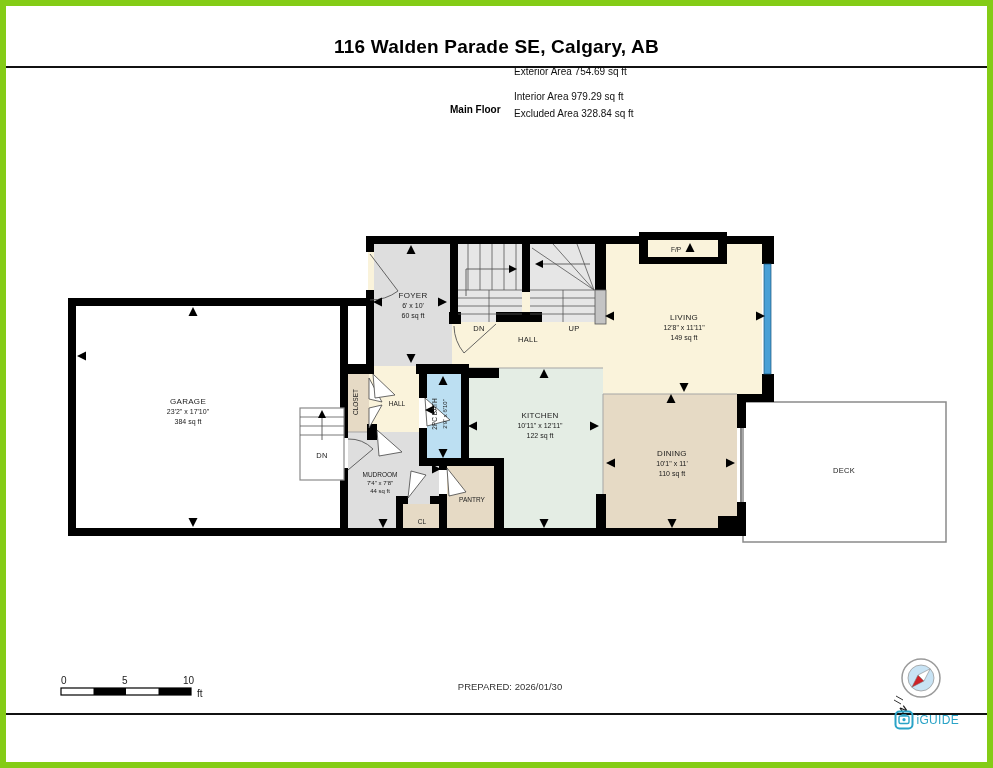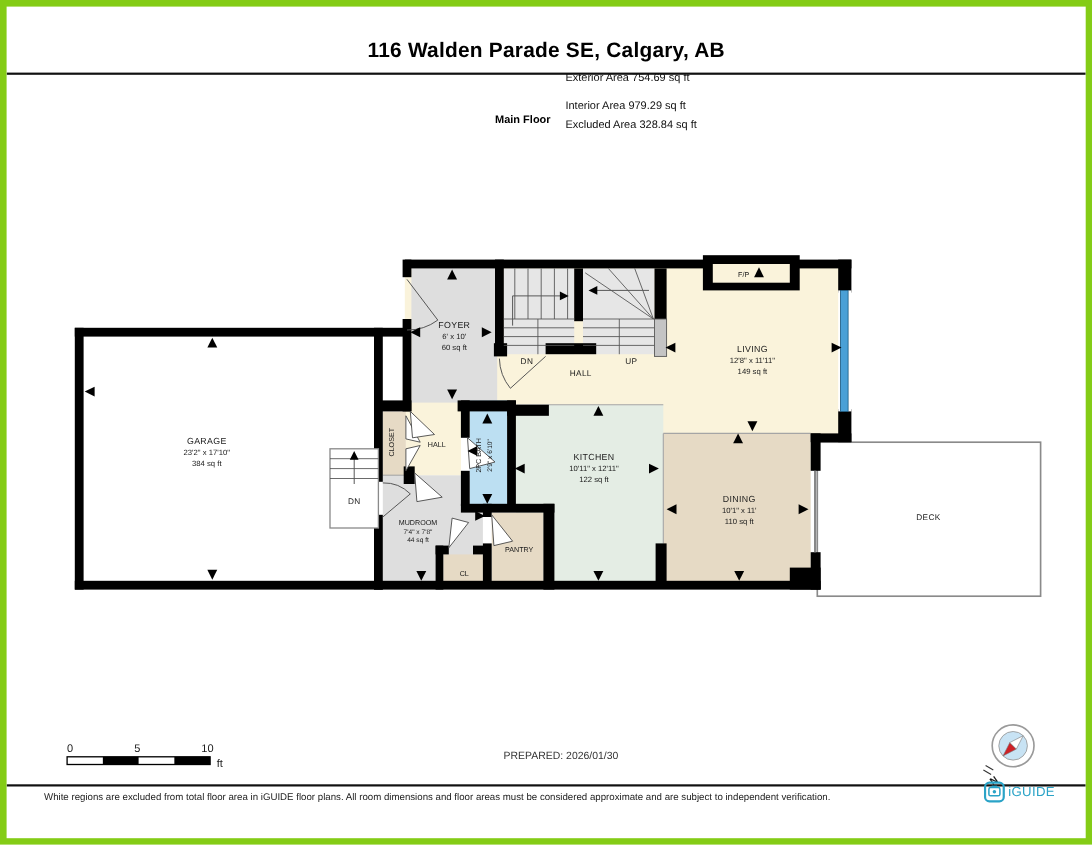--- a/index.html
+++ b/index.html
@@ -280,21 +280,20 @@
         <polygon points="0,13 -4.2,0 4.2,0" fill="#CE2127" stroke="#777" stroke-width=".5"></polygon>
         <polygon points="0,-13 -4.2,0 4.2,0" fill="#fff" stroke="#777" stroke-width=".5"></polygon>
       </g>
       <line x1="890" y1="690" x2="897" y2="694" stroke="#333" stroke-width="1"></line>
       <line x1="888" y1="694" x2="895" y2="698" stroke="#333" stroke-width="1"></line>
       <text style="font-size:9px;font-weight:bold" transform="rotate(-35 898 703)" x="894" y="706">N</text>
     </g>
   </svg>
 
   <div class="ftr-rule"></div>
-  <div class="disclaimer">White regions are excluded from total floor area in iGUIDE floor plans. All room dimensions and floor areas must be considered approximate and are subject to independent verification.</div>
 
   <div class="brand">
     <svg width="20" height="20" viewBox="0 0 20 20">
       <rect x="1.5" y="1.5" width="17" height="17" rx="4" fill="none" stroke="#2AA3C7" stroke-width="2"></rect>
       <rect x="5" y="6" width="10" height="7.5" rx="1.5" fill="none" stroke="#2AA3C7" stroke-width="1.4"></rect>
       <circle cx="10" cy="9.7" r="1.6" fill="#2AA3C7"></circle>
       <rect x="7.5" y="4.2" width="5" height="1.6" fill="#2AA3C7"></rect>
     </svg>
     <span class="brand-text">iGUIDE</span>
   </div>

